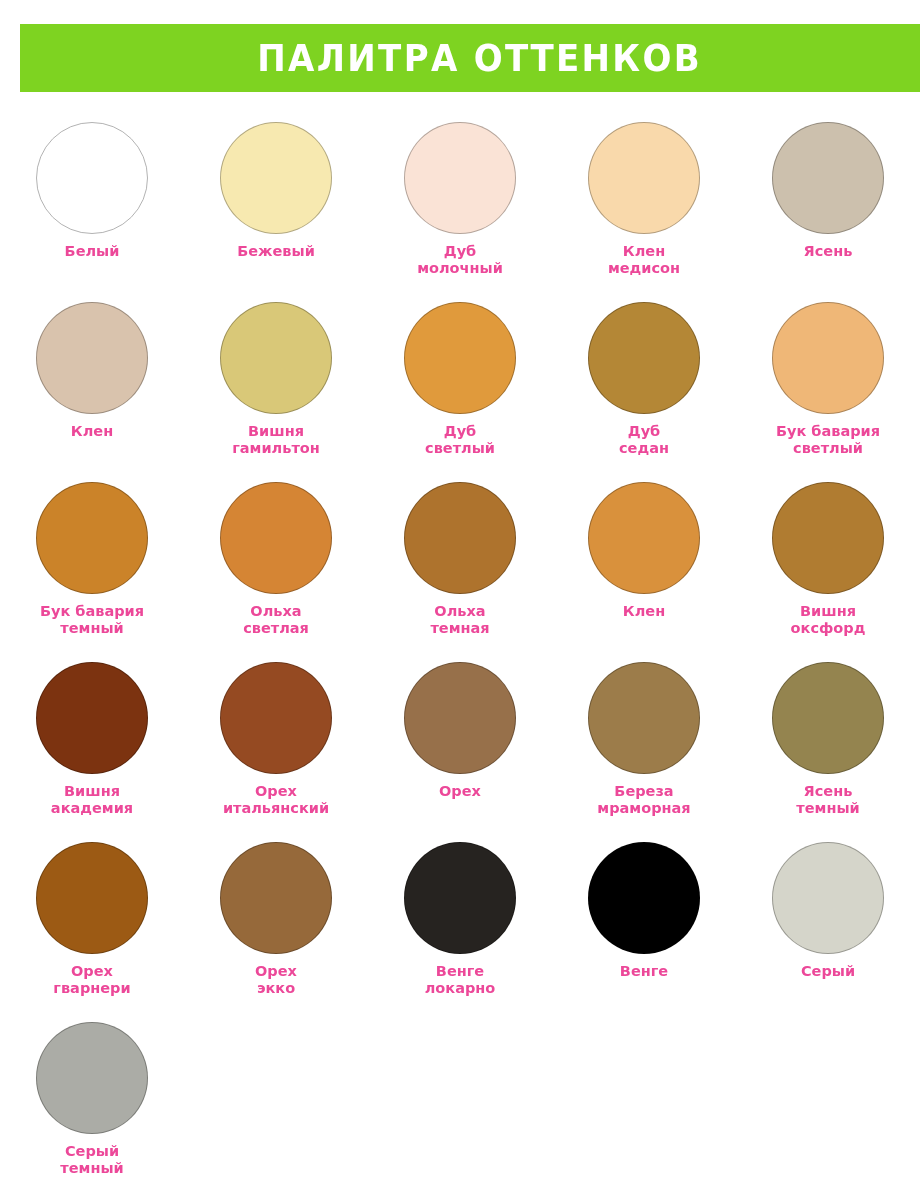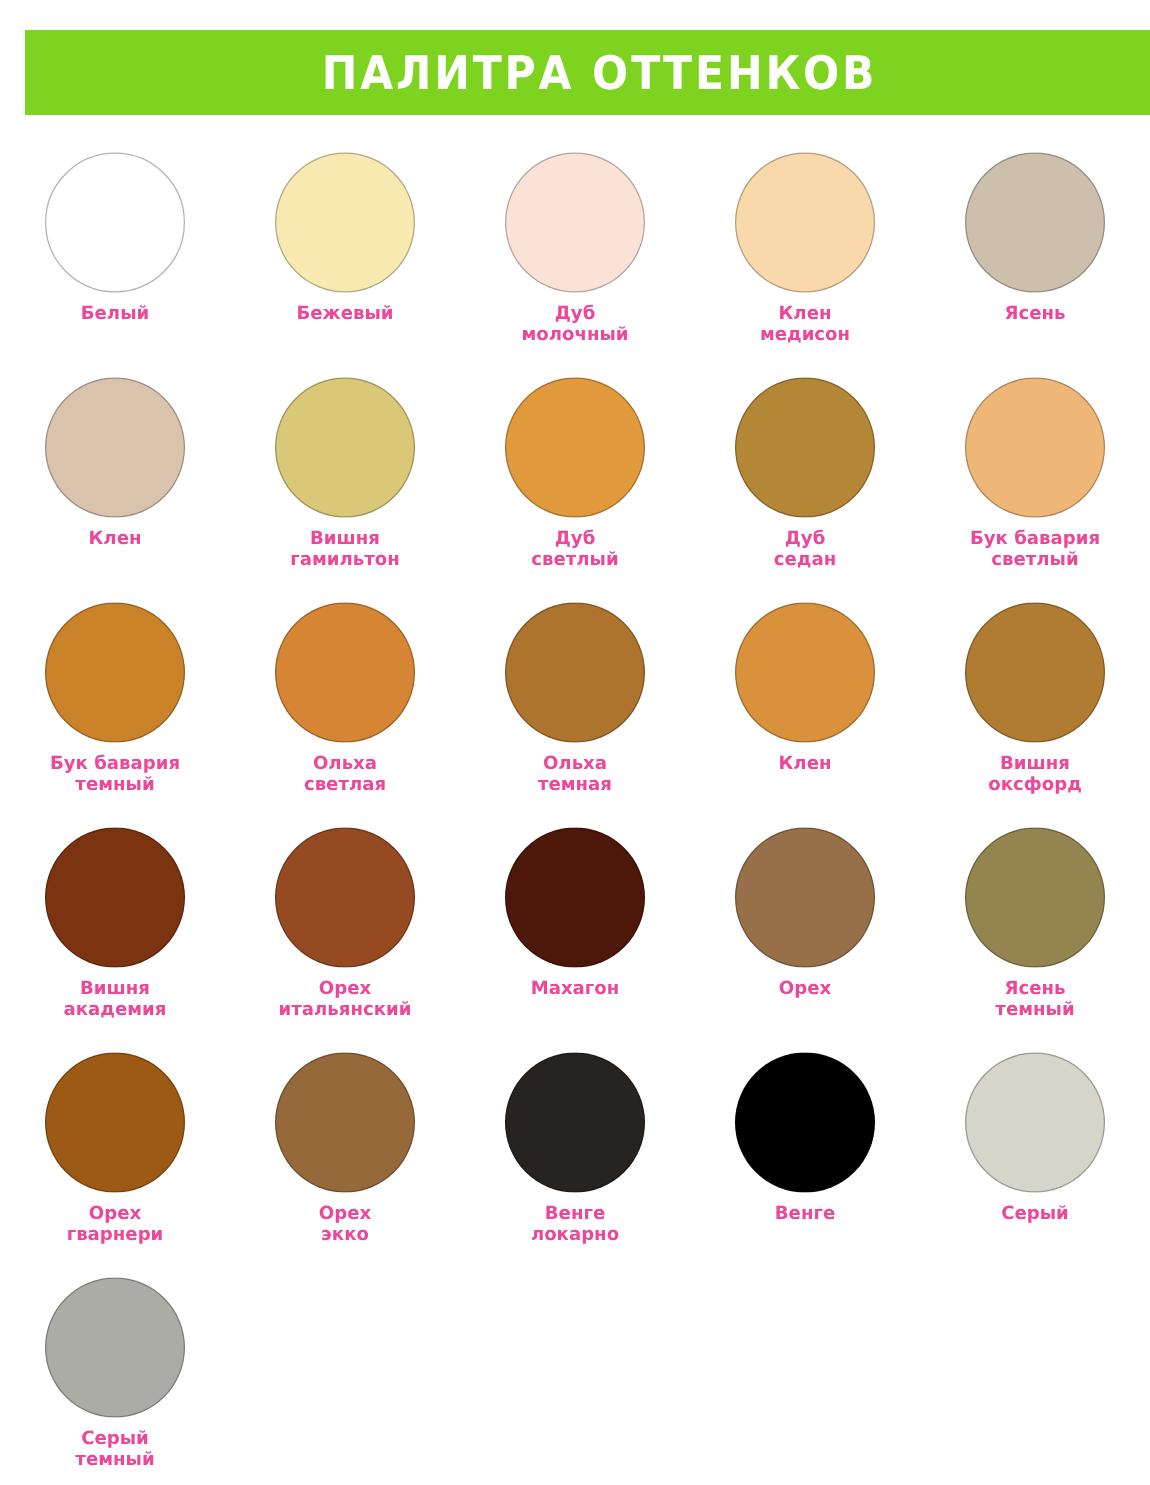--- a/index.html
+++ b/index.html
@@ -172,26 +172,27 @@
         <div class="disc hairline" style="background: rgb(124, 51, 16);"></div>
         <div class="caption">Вишня
 академия</div>
       </div>
       <div class="swatch">
         <div class="disc hairline" style="background: rgb(149, 74, 34);"></div>
         <div class="caption">Орех
 итальянский</div>
       </div>
       <div class="swatch">
-        <div class="disc hairline" style="background: rgb(77, 23, 9);"></div>
-        <div class="caption">Махагон</div>
-      </div>
-      <div class="swatch">
         <div class="disc hairline" style="background: rgb(151, 112, 74);"></div>
         <div class="caption">Орех</div>
+      </div>
+      <div class="swatch">
+        <div class="disc hairline" style="background: rgb(156, 124, 74);"></div>
+        <div class="caption">Береза
+мраморная</div>
       </div>
       <div class="swatch">
         <div class="disc hairline" style="background: rgb(148, 132, 79);"></div>
         <div class="caption">Ясень
 темный</div>
       </div>
       <div class="swatch">
         <div class="disc hairline" style="background: rgb(156, 90, 20);"></div>
         <div class="caption">Орех
 гварнери</div>

